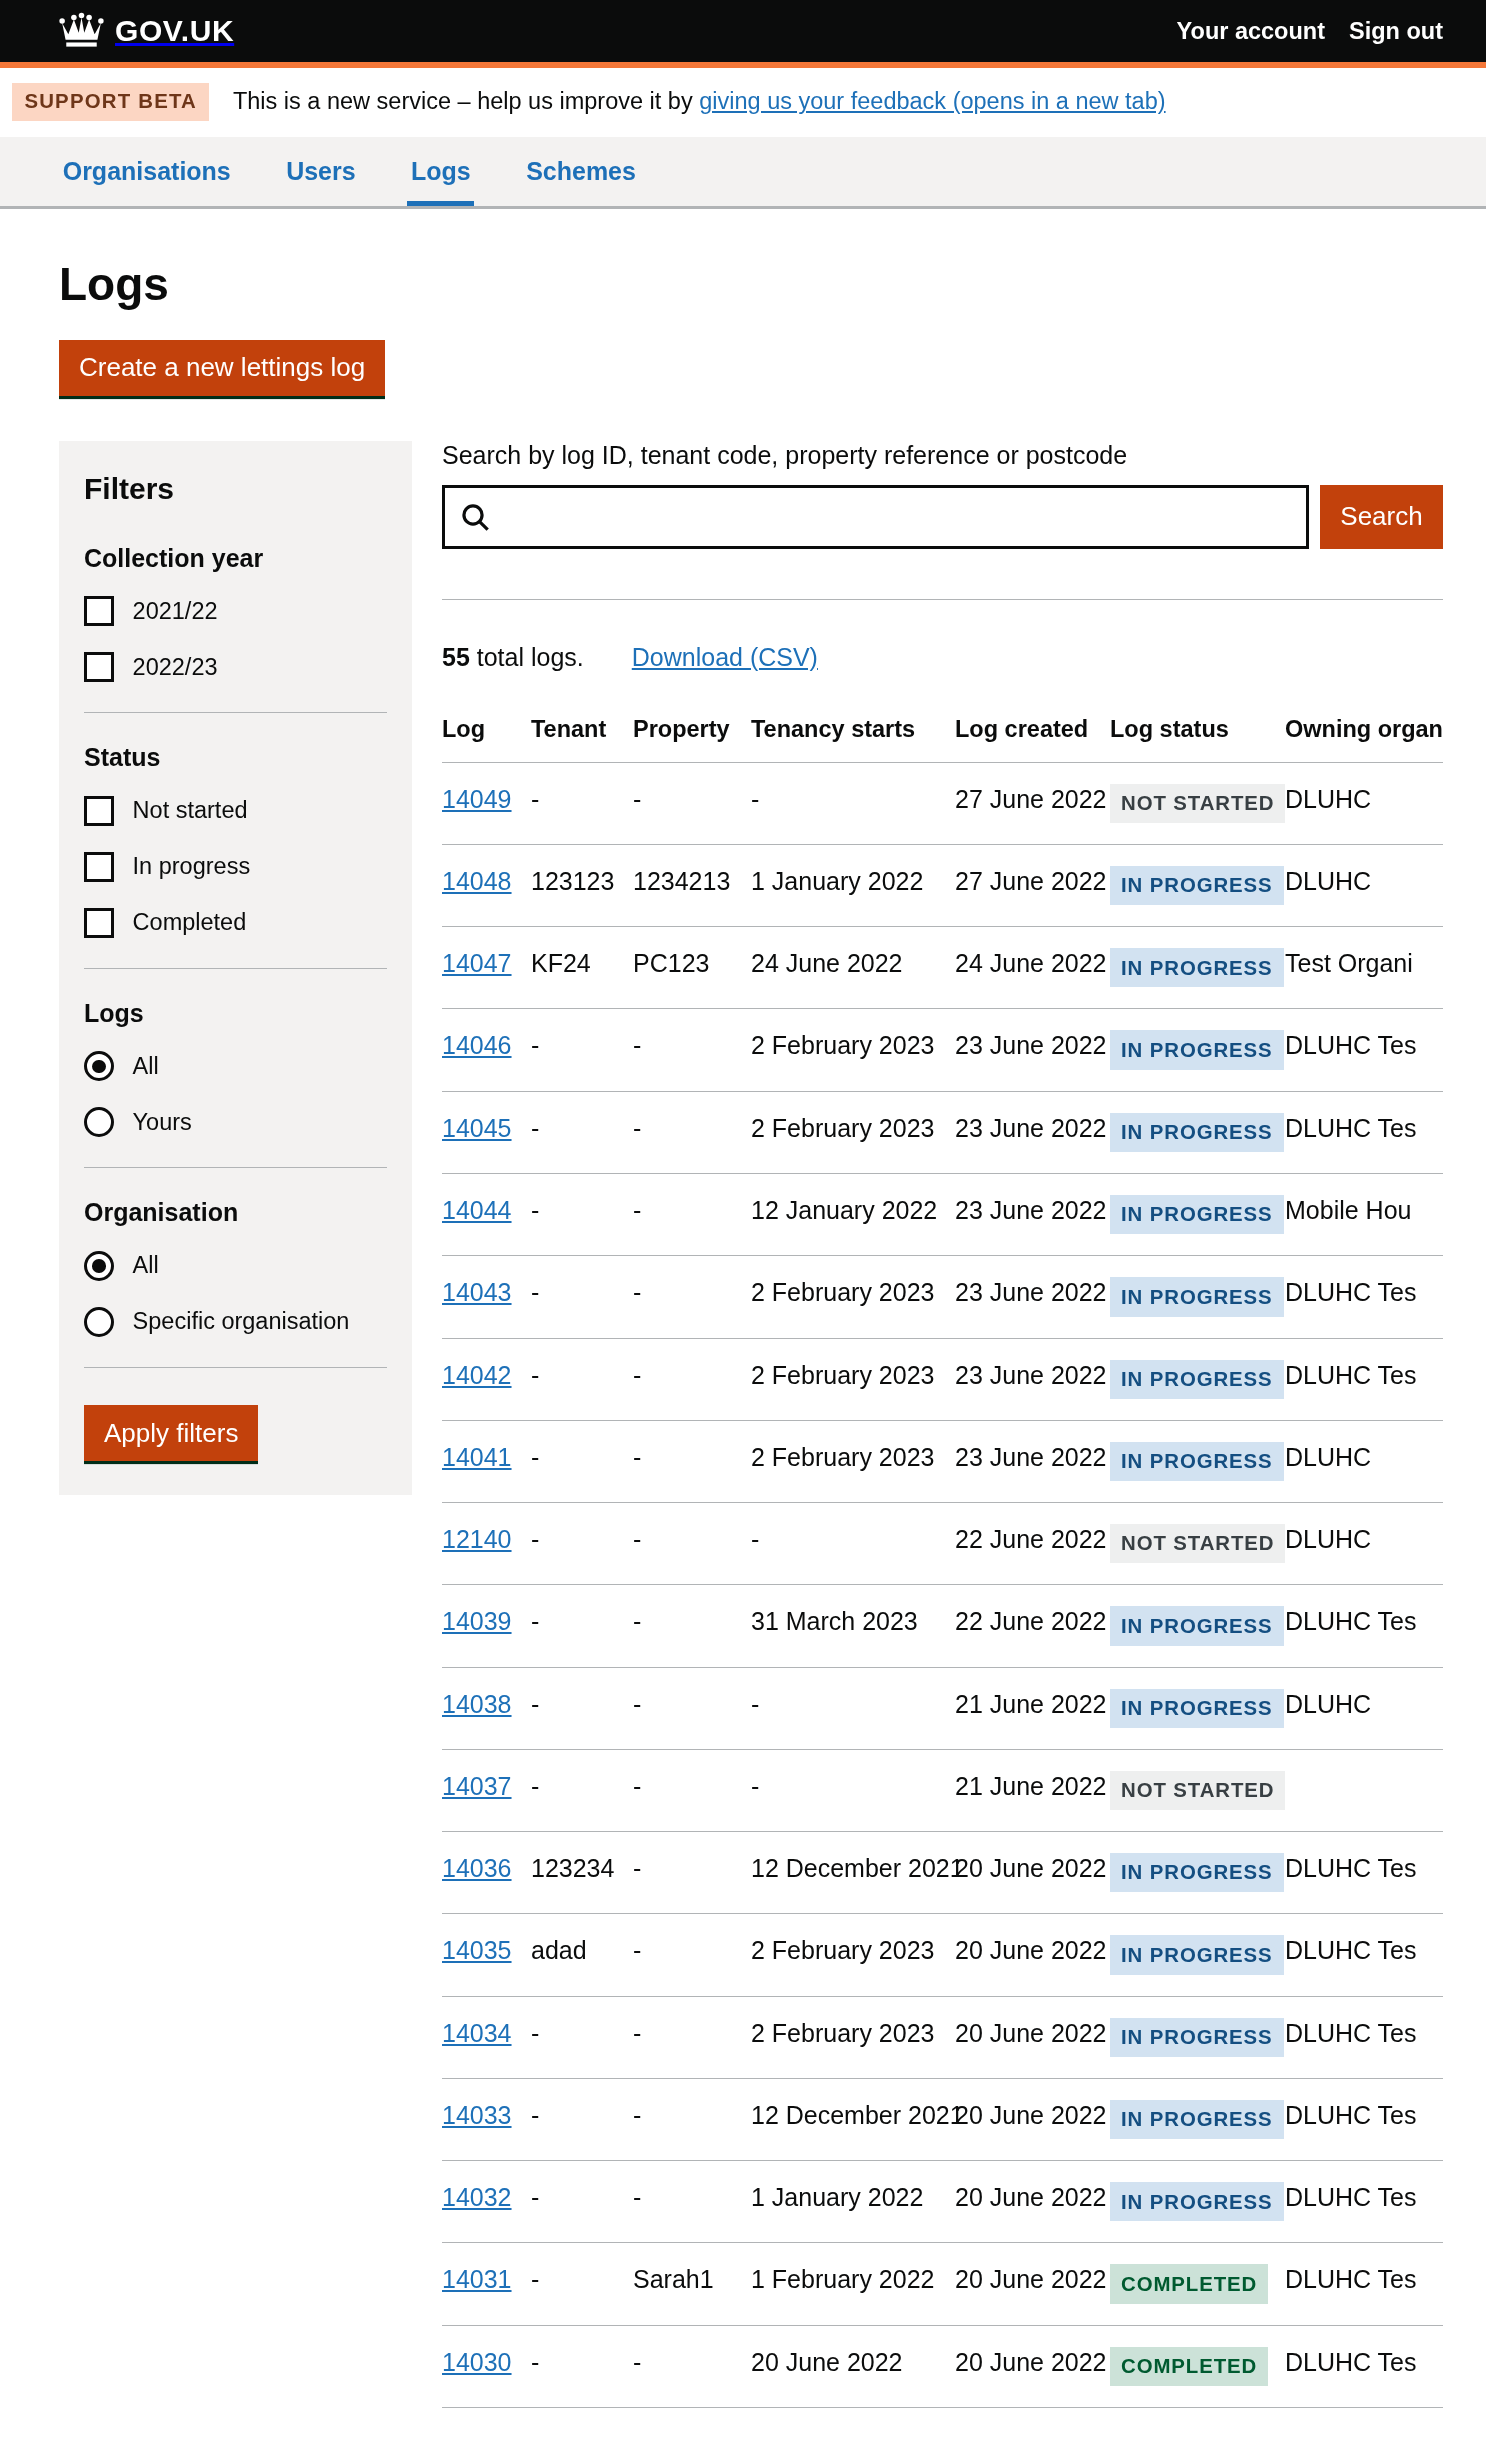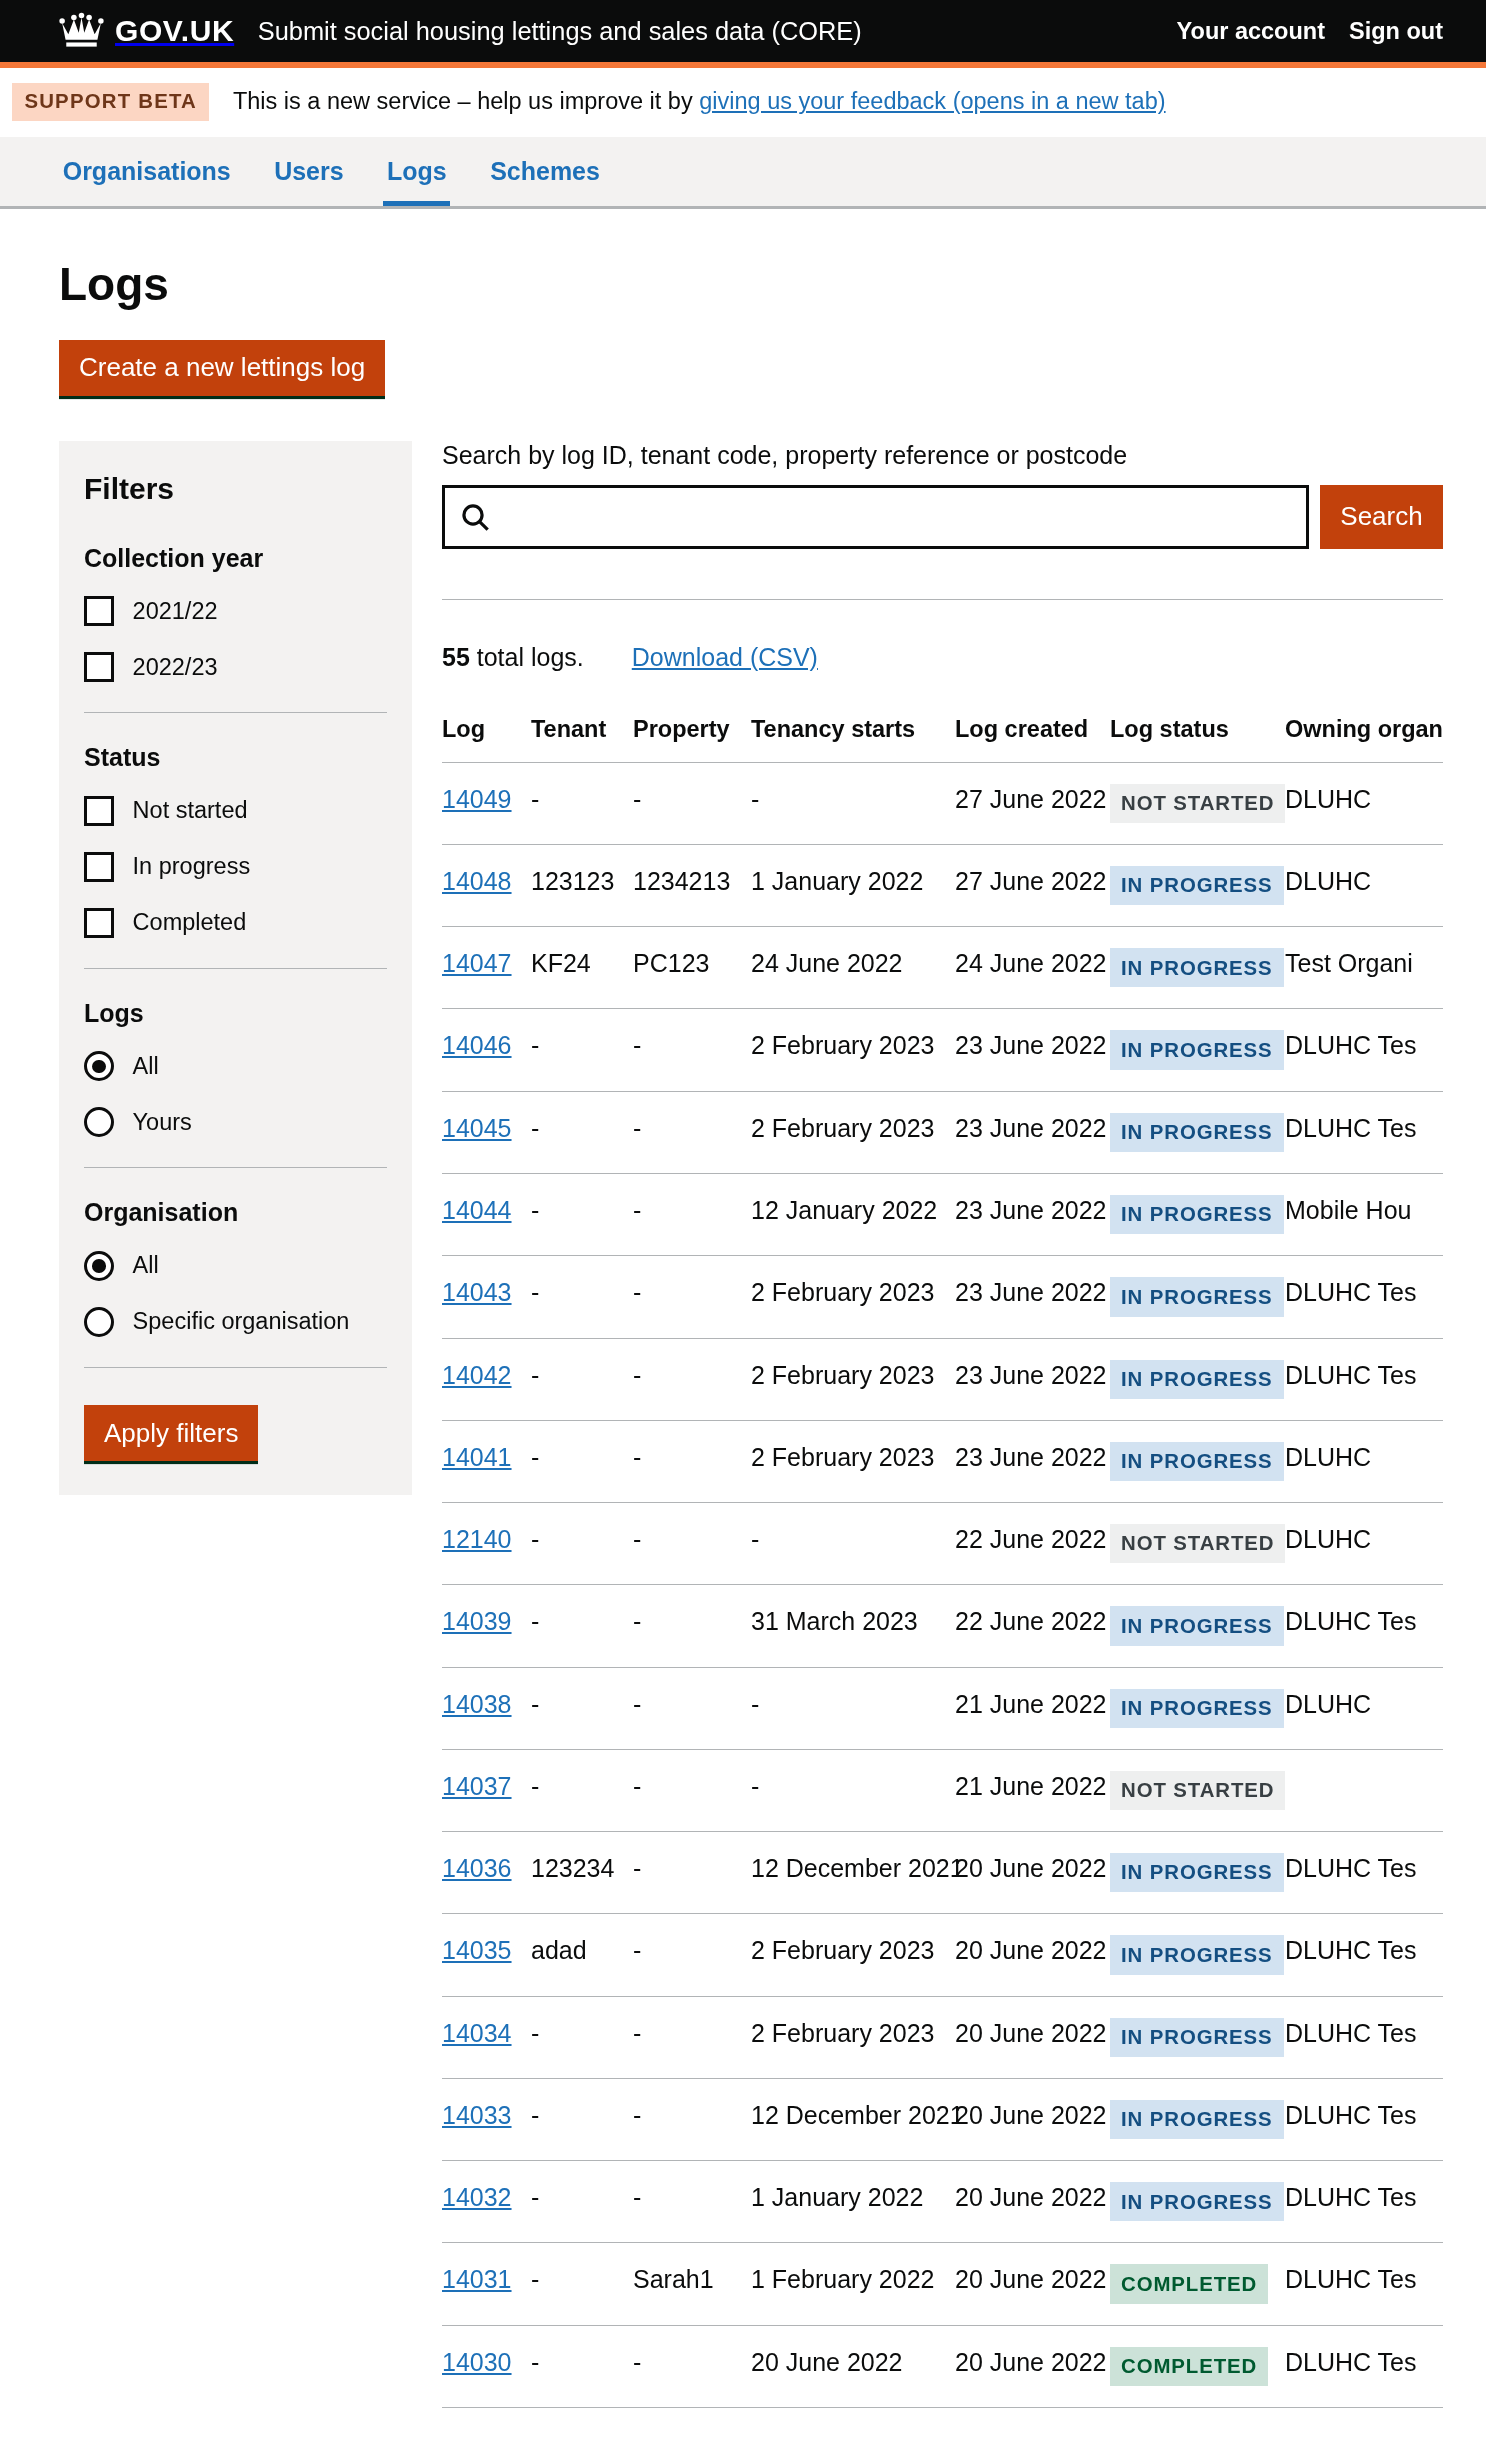--- a/index.html
+++ b/index.html
@@ -35,21 +35,21 @@
     display: inline-block;
     background: #fcd6c3; color: #6e3619;
     font-weight: bold; font-size: 20.4px; letter-spacing: 1.2px;
     padding: 7.4px 12.4px; text-transform: uppercase;
   }
   .beta-text { font-size: 23.5px; }
   .beta-text a { color: #1d70b8; }
 
   
   .primary-nav { background: #f3f2f1; border-bottom: 3.7px solid #b1b4b6; }
-  .nav-items { display: flex; gap: 36px; padding-top: 20px; }
+  .nav-items { display: flex; gap: 48px; padding-top: 20px; }
   .nav-item {
     font-size: 25px; font-weight: bold; color: #1d70b8; text-decoration: none;
     padding: 0 3.7px 15px 3.7px; border-bottom: 5.6px solid transparent;
   }
   .nav-item.active { border-bottom-color: #1d70b8; }
 
   
   .main { padding-top: 51px; padding-bottom: 81px; min-height: 1802px; }
   h1.page-title { font-size: 46px; font-weight: bold; line-height: 1.05; }
   .btn-green {
@@ -138,21 +138,20 @@
           <circle cx="4" cy="13" r="4"></circle>
             <circle cx="21" cy="8" r="4"></circle>
             <circle cx="32" cy="5" r="4"></circle>
           <circle cx="43" cy="8" r="4"></circle>
             <circle cx="60" cy="13" r="4"></circle>
           <rect x="10" y="44" width="44" height="6"></rect>
         </svg>
       </span>
       <span class="logo-text">GOV.UK</span>
     </a>
-    <span class="service-name">Submit social housing lettings and sales data (CORE)</span>
     <nav class="header-links">
       <a href="#">Your account</a>
       <a href="#">Sign out</a>
     </nav>
   </div>
 </header>
 
 <div class="beta-banner container">
   <div class="beta-inner">
     <span class="beta-tag">SUPPORT BETA</span>

